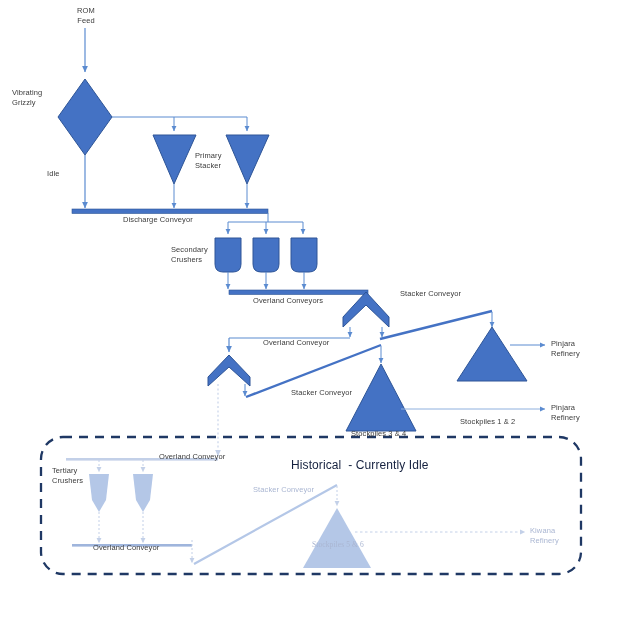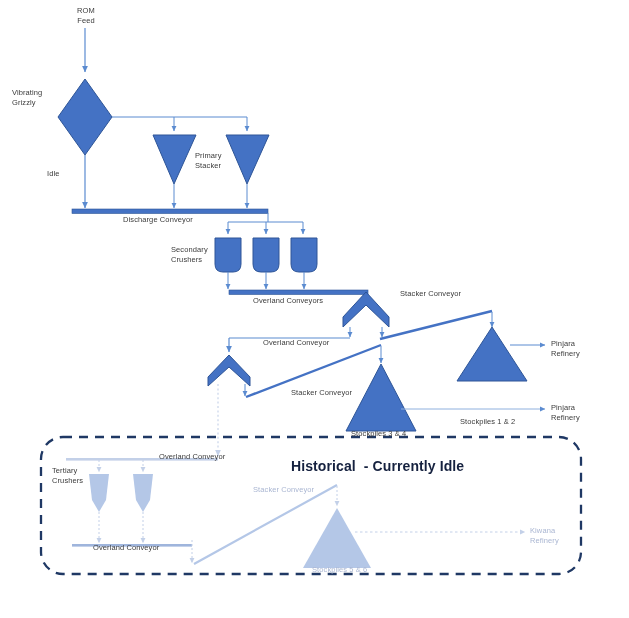--- a/index.html
+++ b/index.html
@@ -2,21 +2,21 @@
 <html><head>
 <meta charset="utf-8">
 <style>
   html,body{margin:0;padding:0;background:#ffffff;}
   body{width:629px;height:618px;font-family:"Liberation Sans",sans-serif;}
   #stage{position:relative;width:629px;height:596px;overflow:hidden;background:#fff;}
   svg#flow{position:absolute;left:0;top:0;width:629px;height:618px;}
   .lbl{position:absolute;font-family:"Liberation Sans",sans-serif;font-size:7.5px;color:#3b3b3b;line-height:1.35;white-space:pre;letter-spacing:.1px;}
   .lbl.c{text-align:center;}
   .lbl.faded{color:#aab6d2;}
-  .lbl.title{color:#15213f;font-weight:bold;font-size:14px;}
+  .lbl.title{color:#15213f;font-weight:normal;font-size:12px;}
 </style>
 </head>
 <body>
 
 <div id="stage">
 
   <svg id="flow" viewBox="0 0 629 618">
     <defs>
       <marker id="ah" markerWidth="7" markerHeight="7" refX="5.4" refY="2.6" orient="auto">
         <path d="M0,0 L5.6,2.6 L0,5.2 z" fill="#5B8BD0"></path>
@@ -161,18 +161,18 @@
 
   <div class="lbl" style="left:52px;top:466px;width:46px;">Tertiary
 Crushers</div>
 
   <div class="lbl" style="left:159px;top:452px;">Overland Conveyor</div>
 
   <div class="lbl" style="left:93px;top:543px;">Overland Conveyor</div>
 
   <div class="lbl faded" style="left:253px;top:485px;">Stacker Conveyor</div>
 
-  <div class="lbl faded" style="left:312px;top:565px;">Stockpiles 5 &amp; 6</div>
+  <div class="lbl faded" style="left:312px;top:540px;font-family:Liberation Serif, serif;">Stockpiles 5 &amp; 6</div>
 
   <div class="lbl faded" style="left:530px;top:526px;width:55px;">Kiwana
 Refinery</div>
 
 </div>
 
 </body></html>

